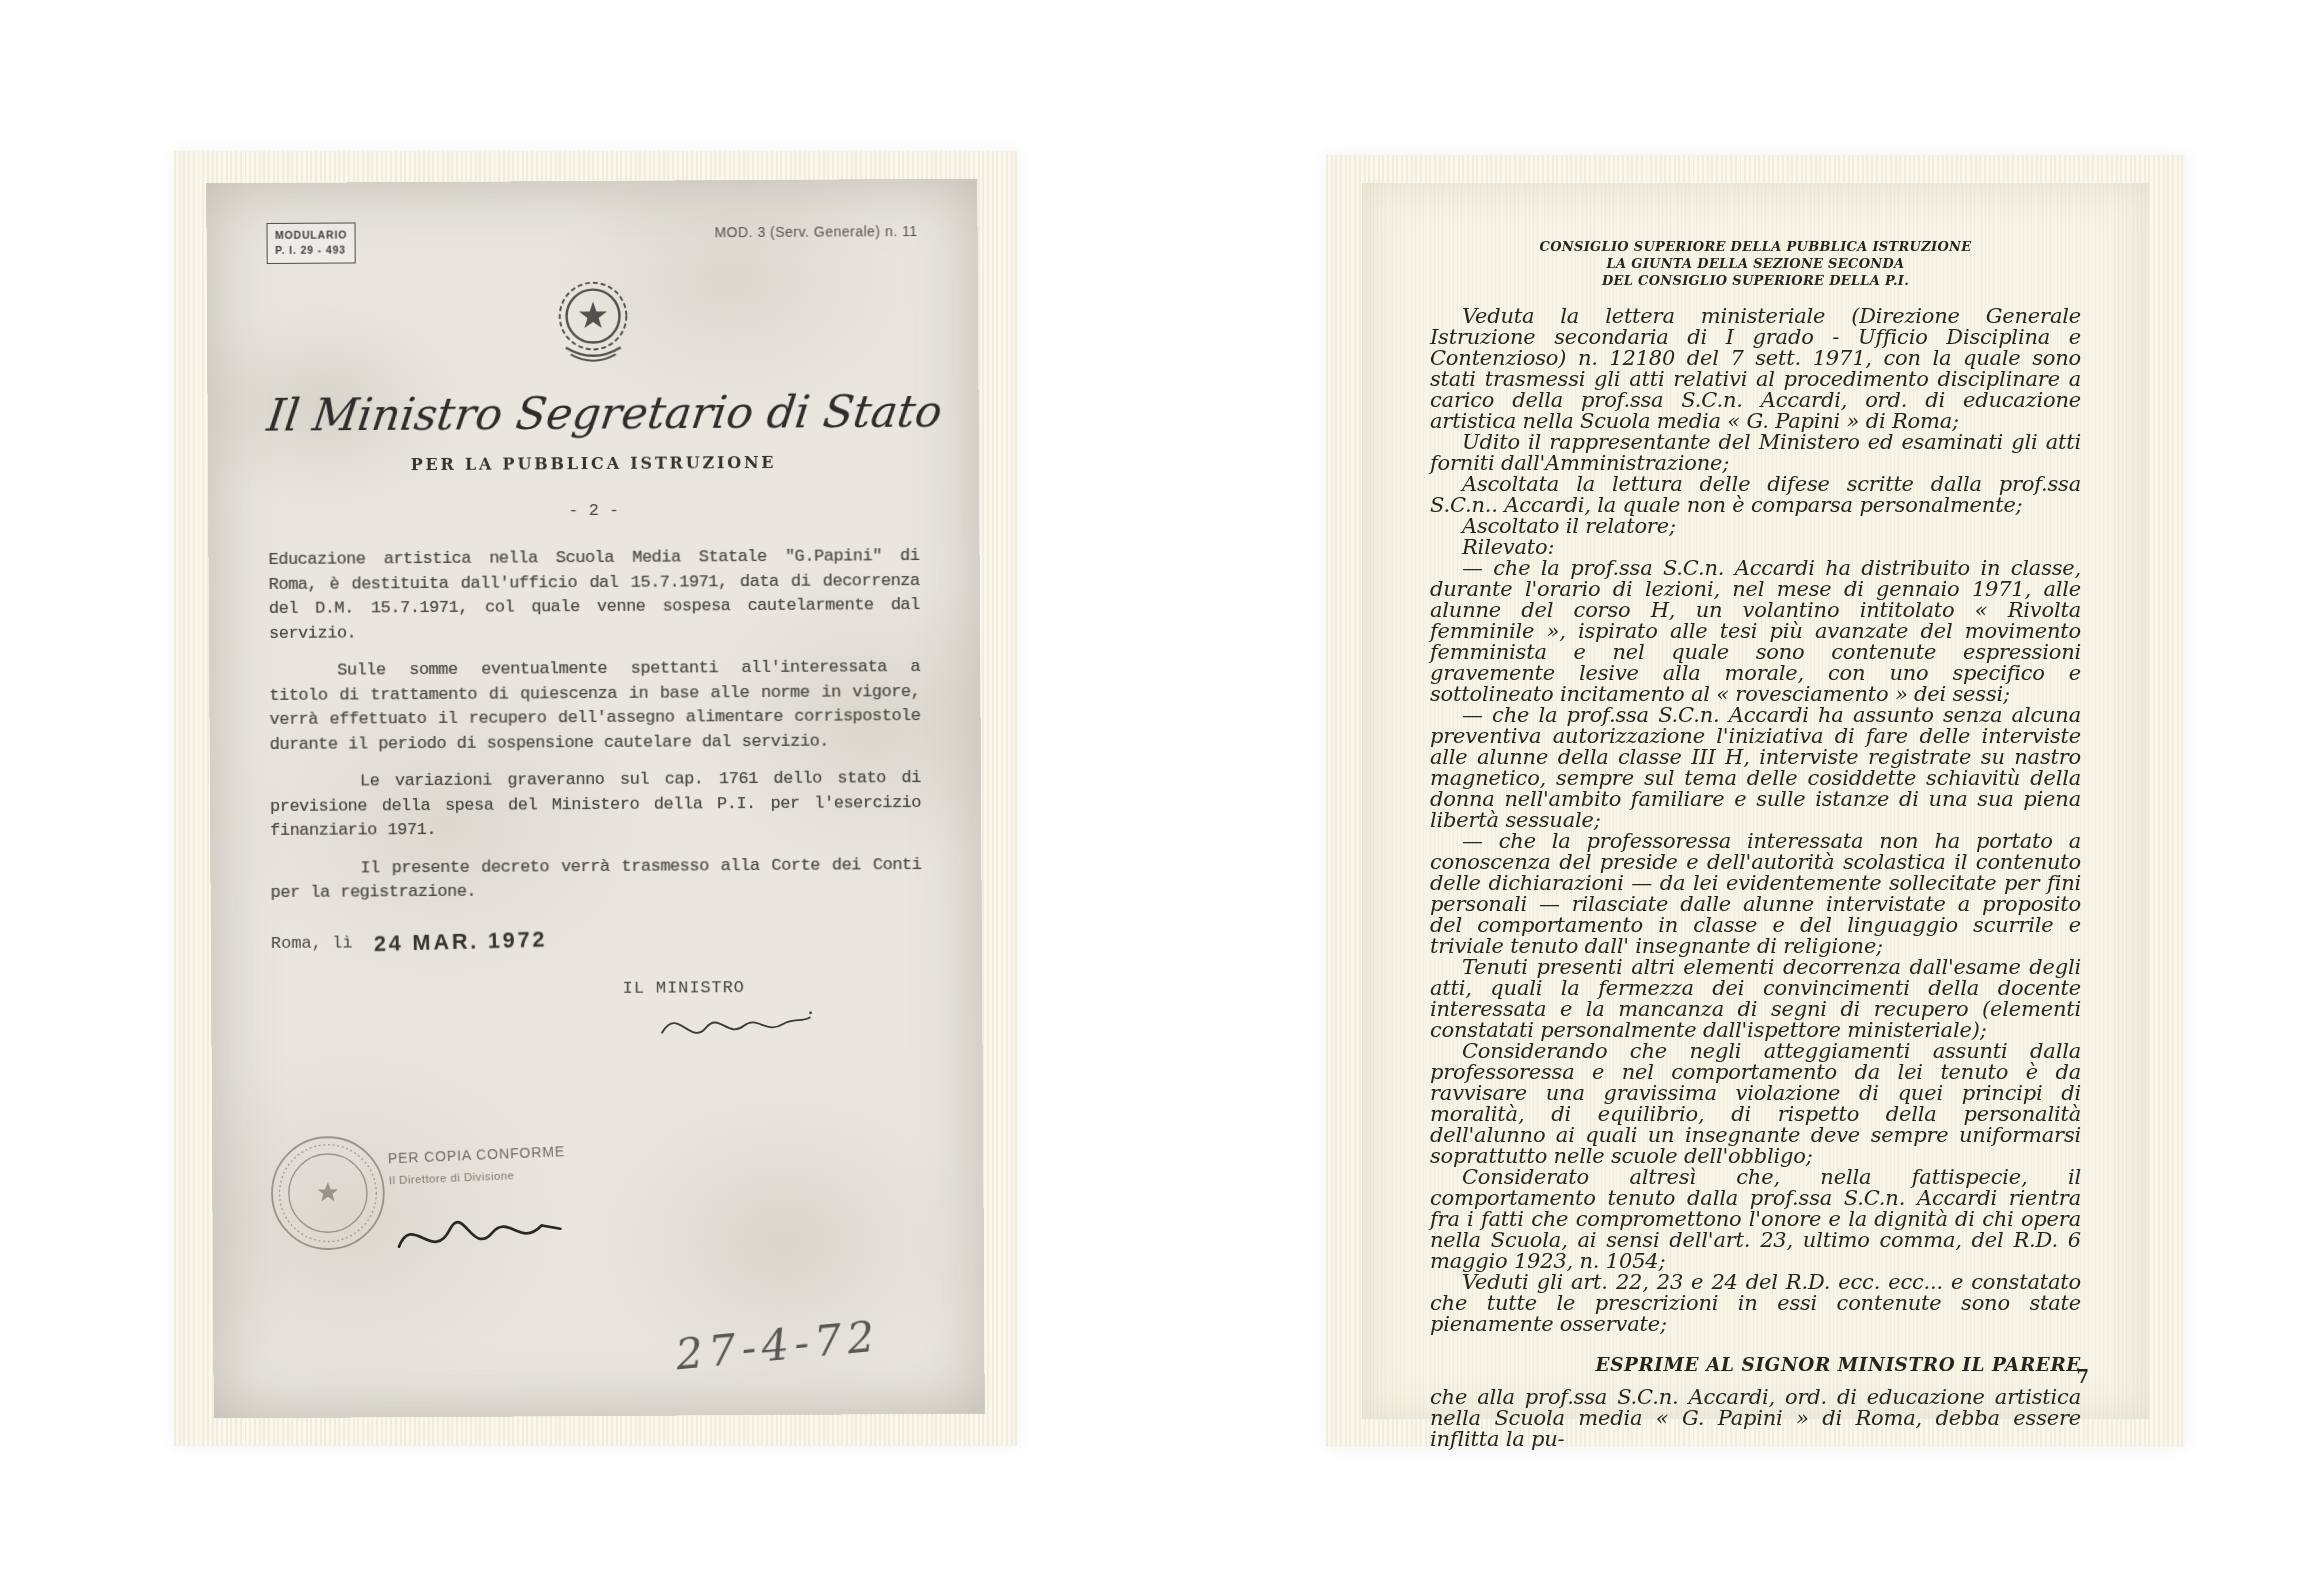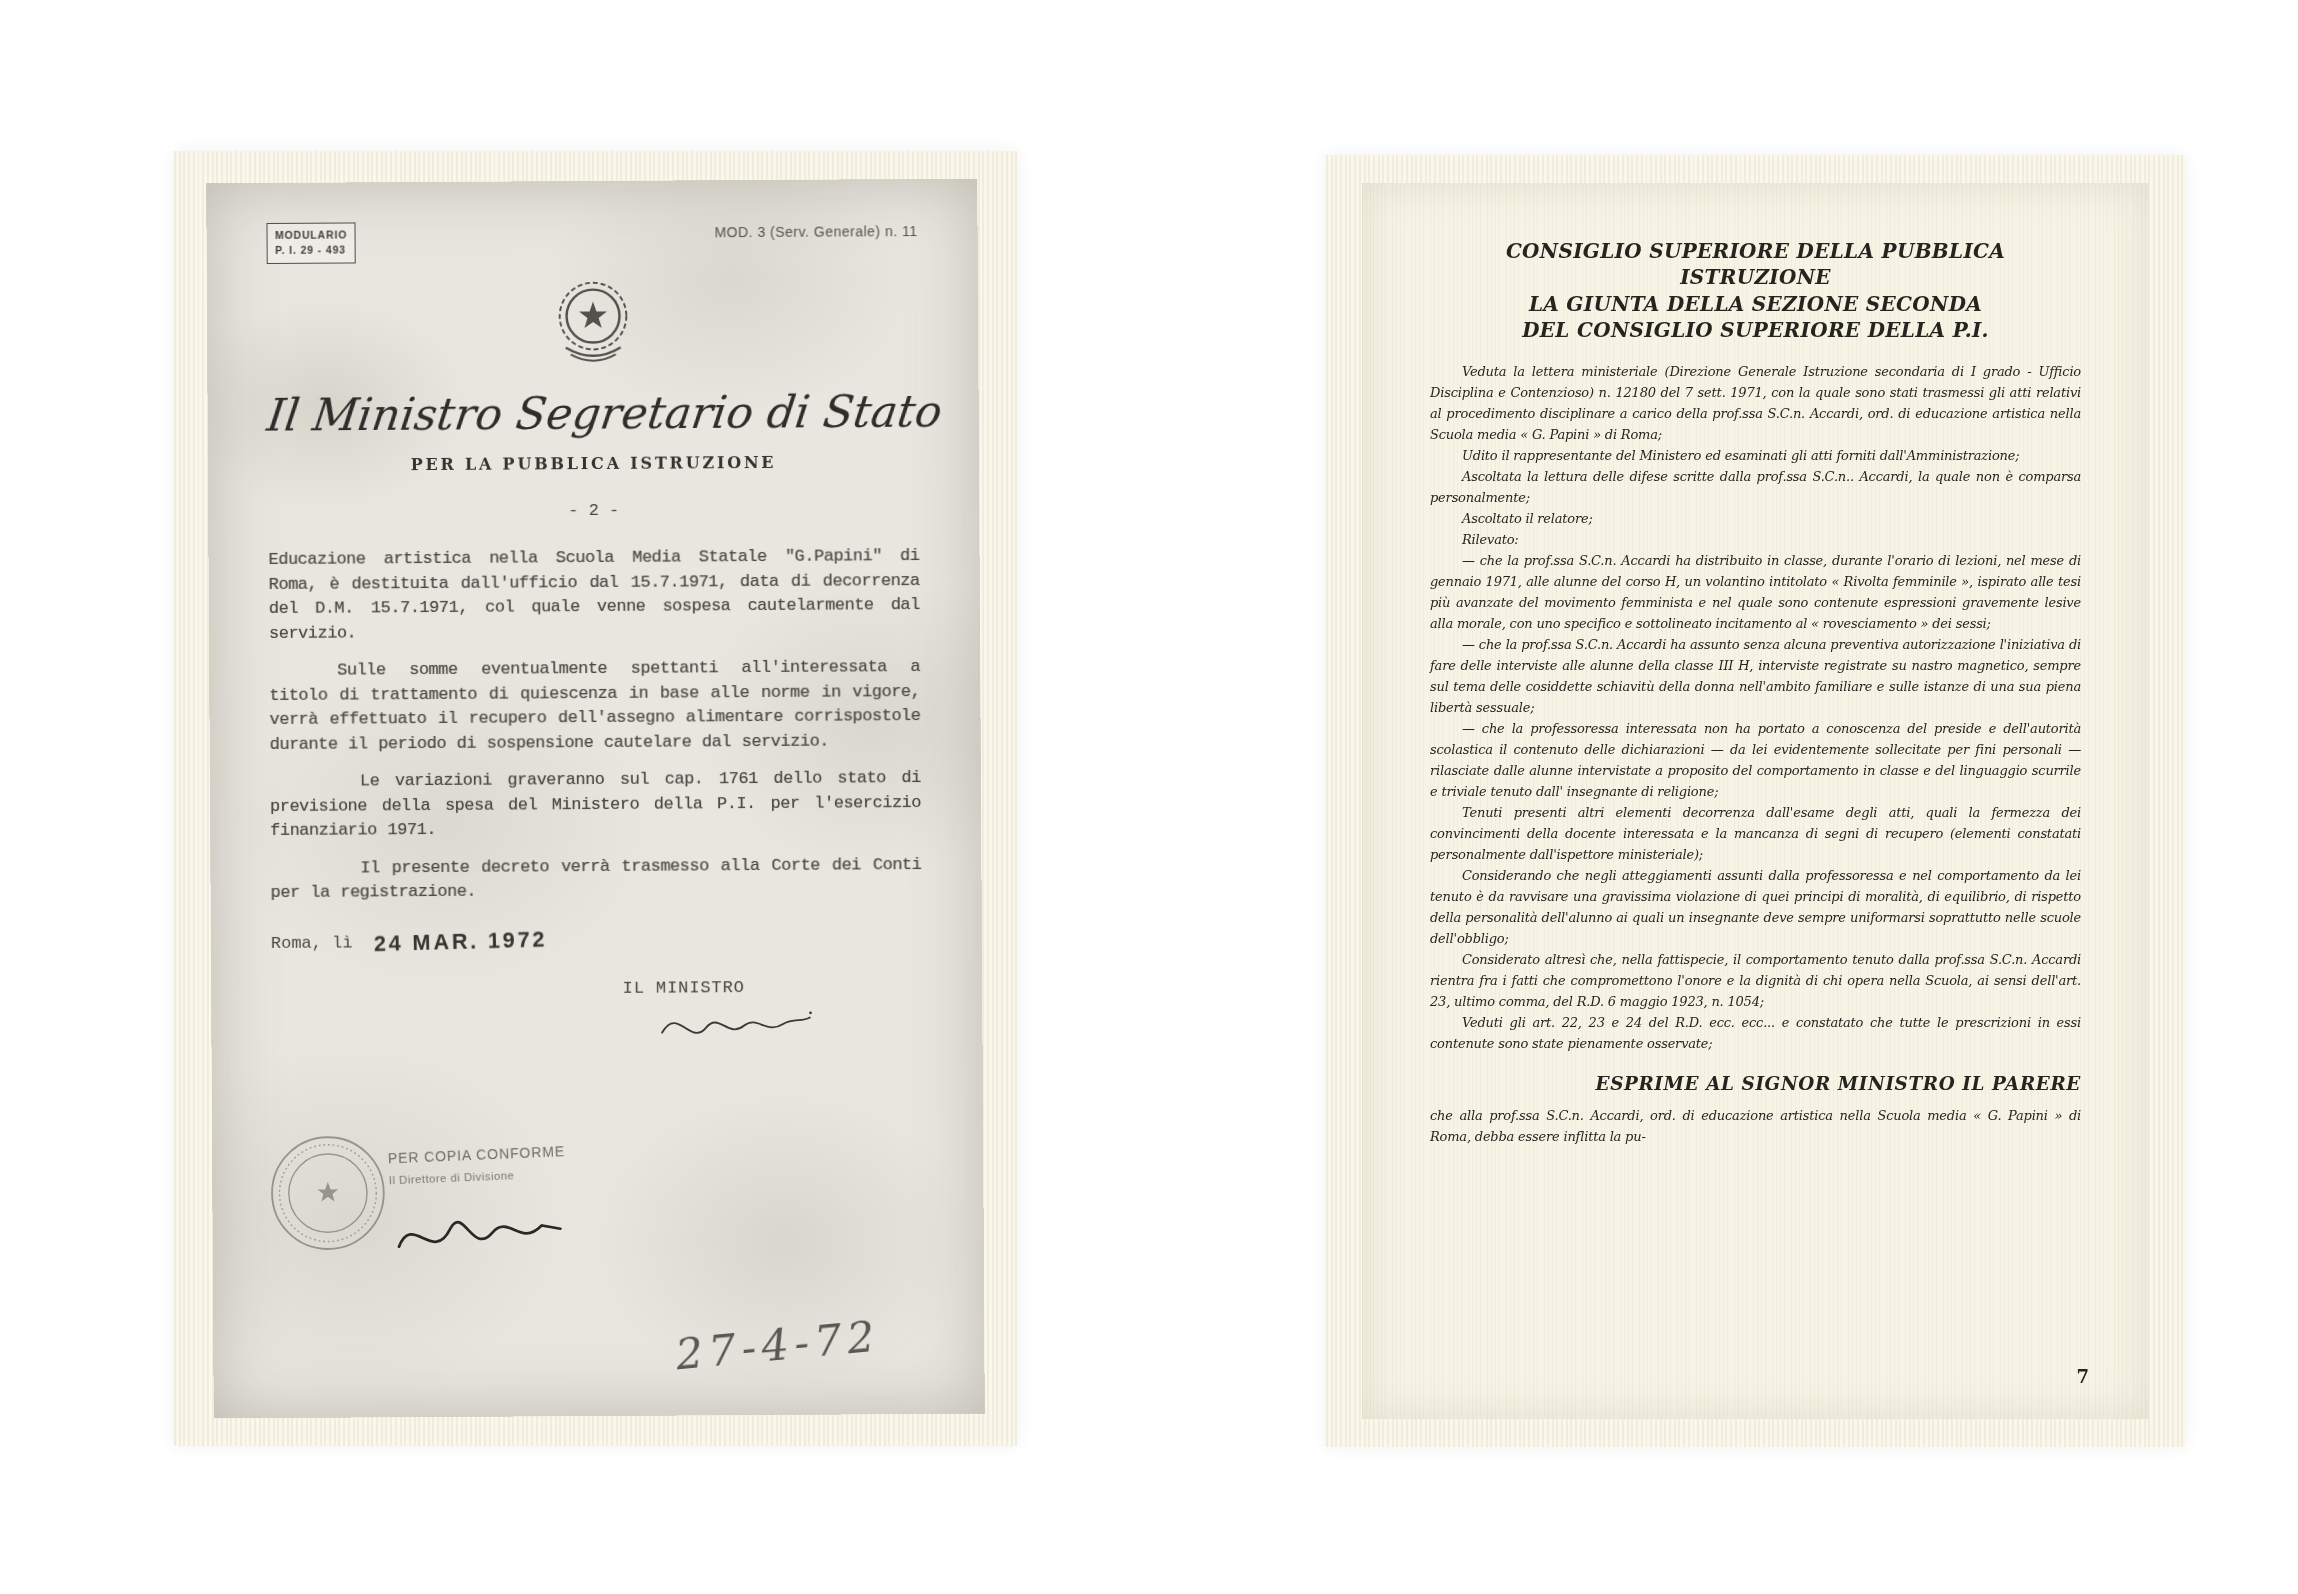--- a/index.html
+++ b/index.html
@@ -139,27 +139,27 @@
   .page-right {
     background-color:#f7f4e6;
     background-image:repeating-linear-gradient(90deg, rgba(120,110,80,.055) 0 0.9px, transparent 0.9px 3.8px);
     box-shadow:inset 0 0 43px rgba(140,130,100,.18);
     padding:55px 68px 0 68px;
     color:#26241f;
   }
   .rp-title {
     text-align:center;
     font-weight:bold; font-style:italic;
-    font-size:20px; line-height:1.32;
+    font-size:13px; line-height:1.32;
     letter-spacing:0.3px;
     margin-bottom:17px;
   }
   .rp {
     font-style:italic;
-    font-size:13px;
+    font-size:21px;
     line-height:21px;
     text-align:justify;
     text-indent:32px;
     letter-spacing:-0.2px;
   }
   .rp.noindent { text-indent:0; }
   .rp-heading {
     text-align:right;
     font-weight:bold; font-style:italic;
     font-size:18.4px; letter-spacing:0.6px;

